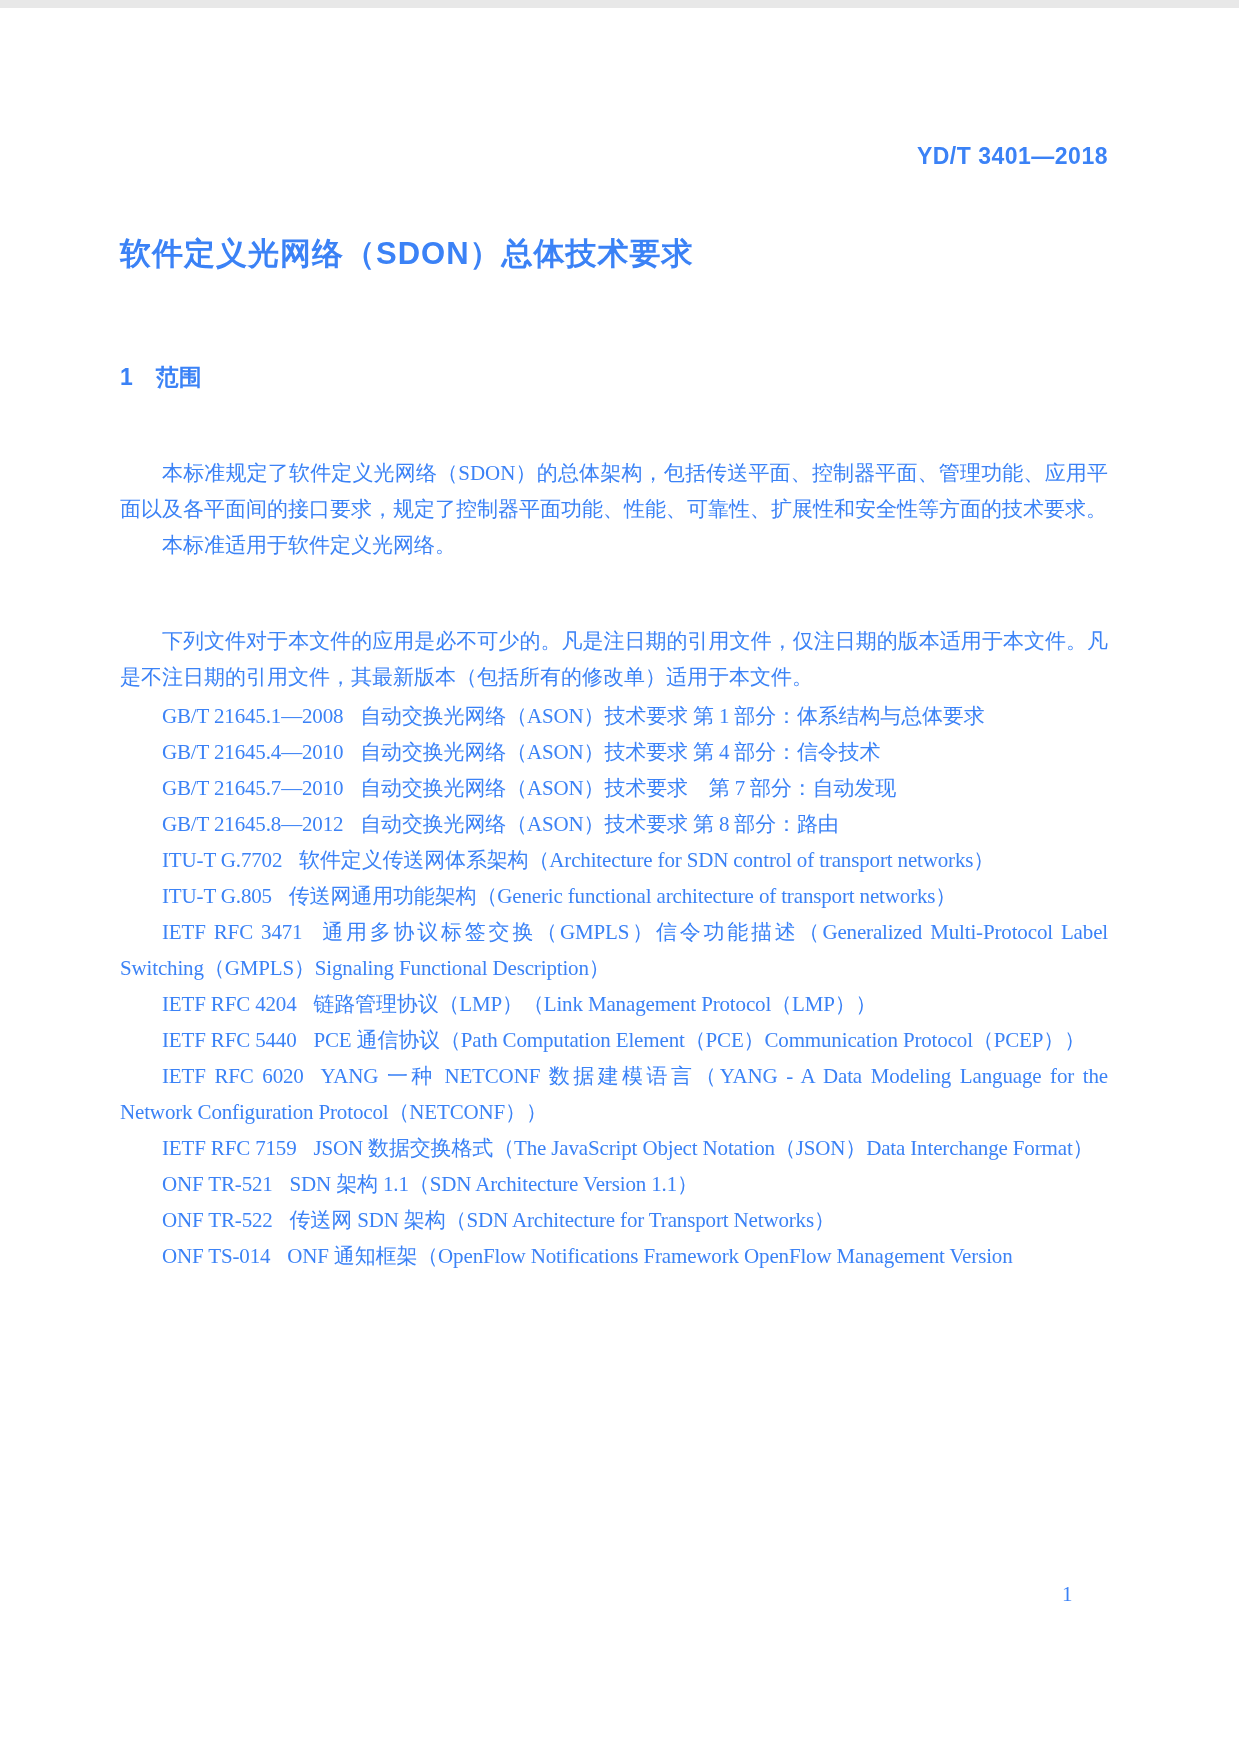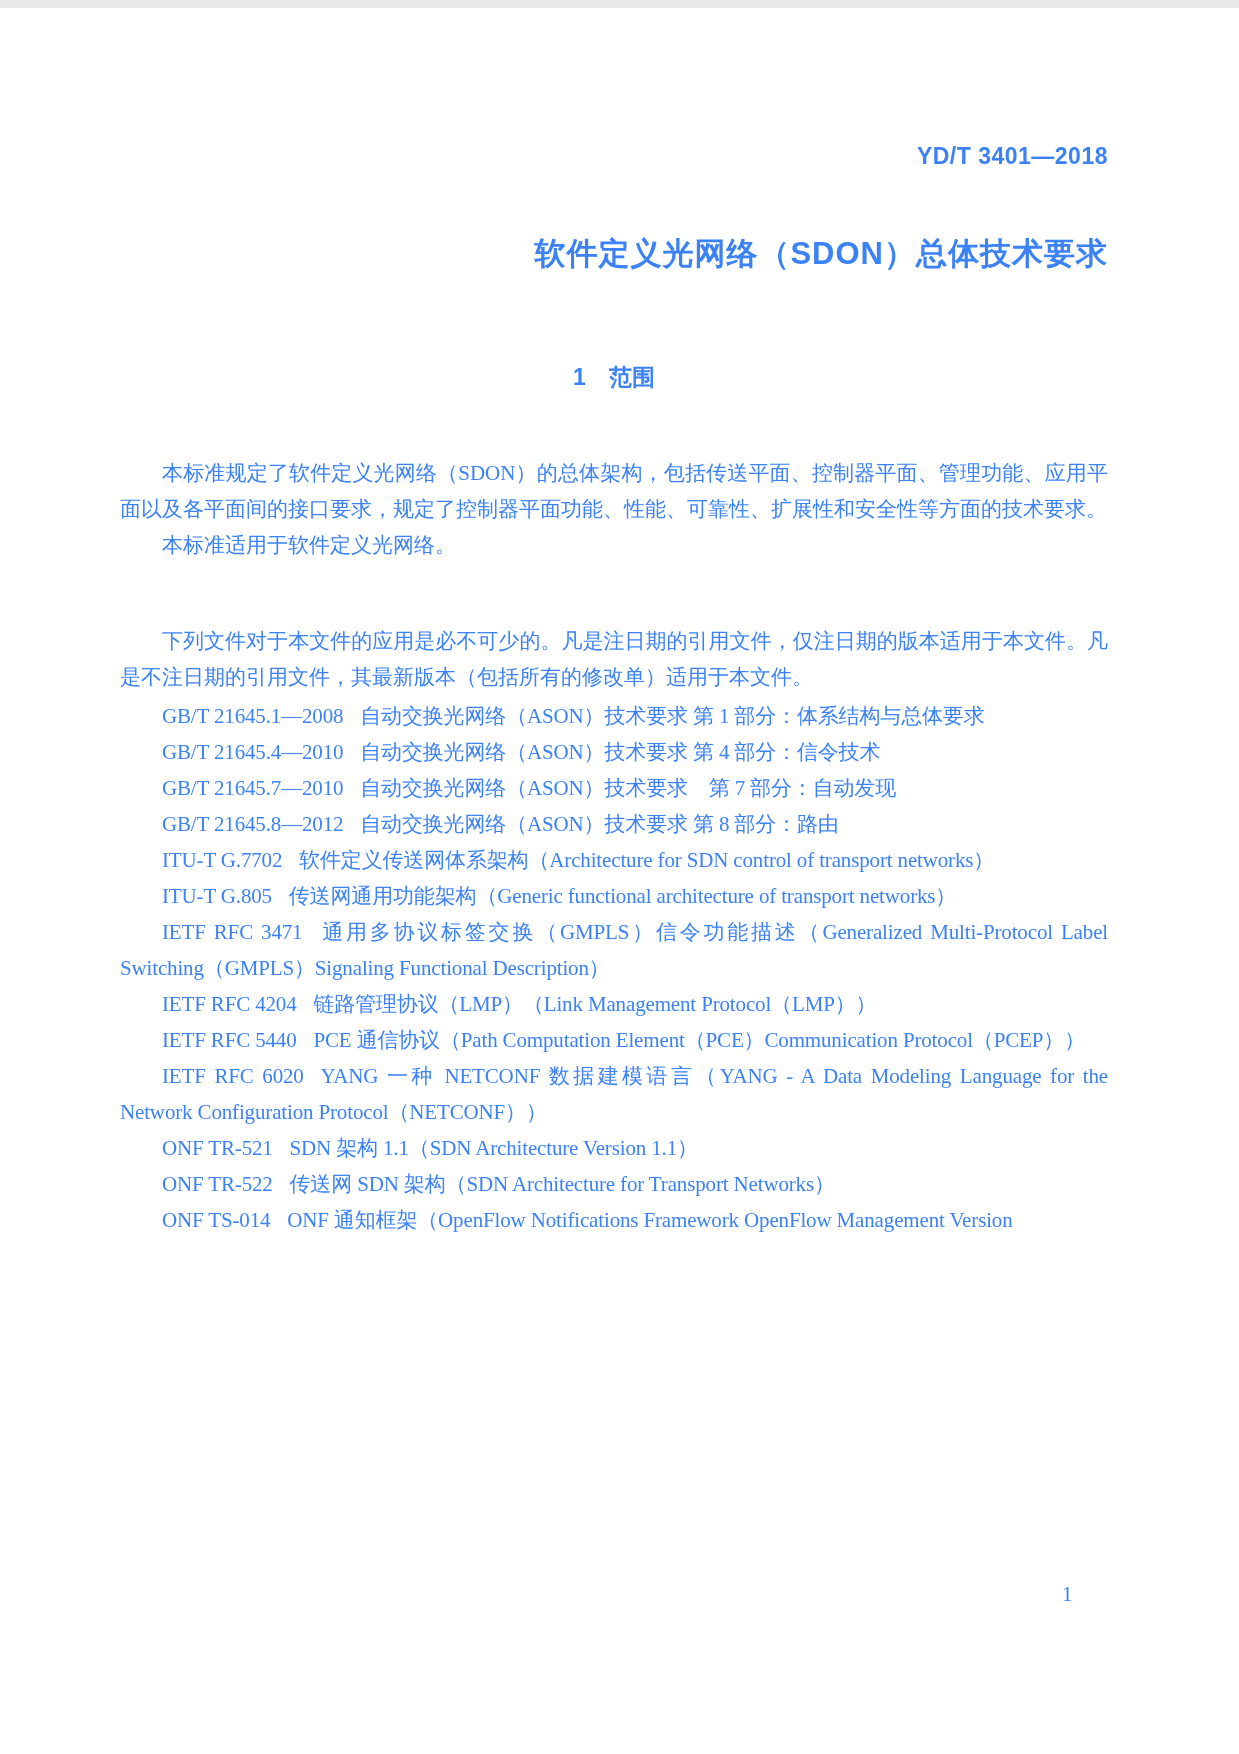--- a/index.html
+++ b/index.html
@@ -22,35 +22,35 @@
   .doc-number {
     text-align: right;
     font-family: "Liberation Sans", sans-serif;
     font-weight: bold;
     font-size: 23px;
     line-height: 30px;
     letter-spacing: 0.5px;
   }
   .doc-title {
     margin: 62px 0 0 0;
-    text-align: right;
+    text-align: left;
     font-family: "Liberation Sans", sans-serif;
     font-weight: bold;
     font-size: 31px;
     line-height: 42px;
     letter-spacing: 1px;
   }
   .sec-heading {
     font-family: "Liberation Sans", sans-serif;
     font-weight: bold;
     font-size: 23px;
     line-height: 28px;
     margin: 0;
   }
-  .sec-heading.sec1 { margin-top: 88px; text-align: center; }
+  .sec-heading.sec1 { margin-top: 88px; }
   .sec-heading.sec2 { margin-top: 36px; }
   p.body-par {
     margin: 0;
     font-size: 21px;
     line-height: 36px;
     text-align: justify;
     text-indent: 2em;
     word-break: break-word;
   }
   p.body-par.first  { margin-top: 64px; }
@@ -100,20 +100,21 @@
 
   <p class="body-par ref"><span class="ref-id">IETF RFC 3471</span><span class="ref-title">通用多协议标签交换（GMPLS）信令功能描述（Generalized Multi-Protocol Label Switching（GMPLS）Signaling Functional Description）</span></p>
 
 
   <p class="body-par ref"><span class="ref-id">IETF RFC 4204</span><span class="ref-title">链路管理协议（LMP）（Link Management Protocol（LMP））</span></p>
 
   <p class="body-par ref"><span class="ref-id">IETF RFC 5440</span><span class="ref-title">PCE 通信协议（Path Computation Element（PCE）Communication Protocol（PCEP））</span></p>
 
   <p class="body-par ref"><span class="ref-id">IETF RFC 6020</span><span class="ref-title">YANG 一种 NETCONF 数据建模语言（YANG - A Data Modeling Language for the Network Configuration Protocol（NETCONF））</span></p>
 
+  <p class="body-par ref"><span class="ref-id">IETF RFC 7159</span><span class="ref-title">JSON 数据交换格式（The JavaScript Object Notation（JSON）Data Interchange Format）</span></p>
 
 
   <p class="body-par ref"><span class="ref-id">ONF TR-521</span><span class="ref-title">SDN 架构 1.1（SDN Architecture Version 1.1）</span></p>
 
   <p class="body-par ref"><span class="ref-id">ONF TR-522</span><span class="ref-title">传送网 SDN 架构（SDN Architecture for Transport Networks）</span></p>
 
   <p class="body-par ref"><span class="ref-id">ONF TS-014</span><span class="ref-title">ONF 通知框架（OpenFlow Notifications Framework OpenFlow Management Version</span></p>
 </div>
 
   <div class="page-number">1</div>

